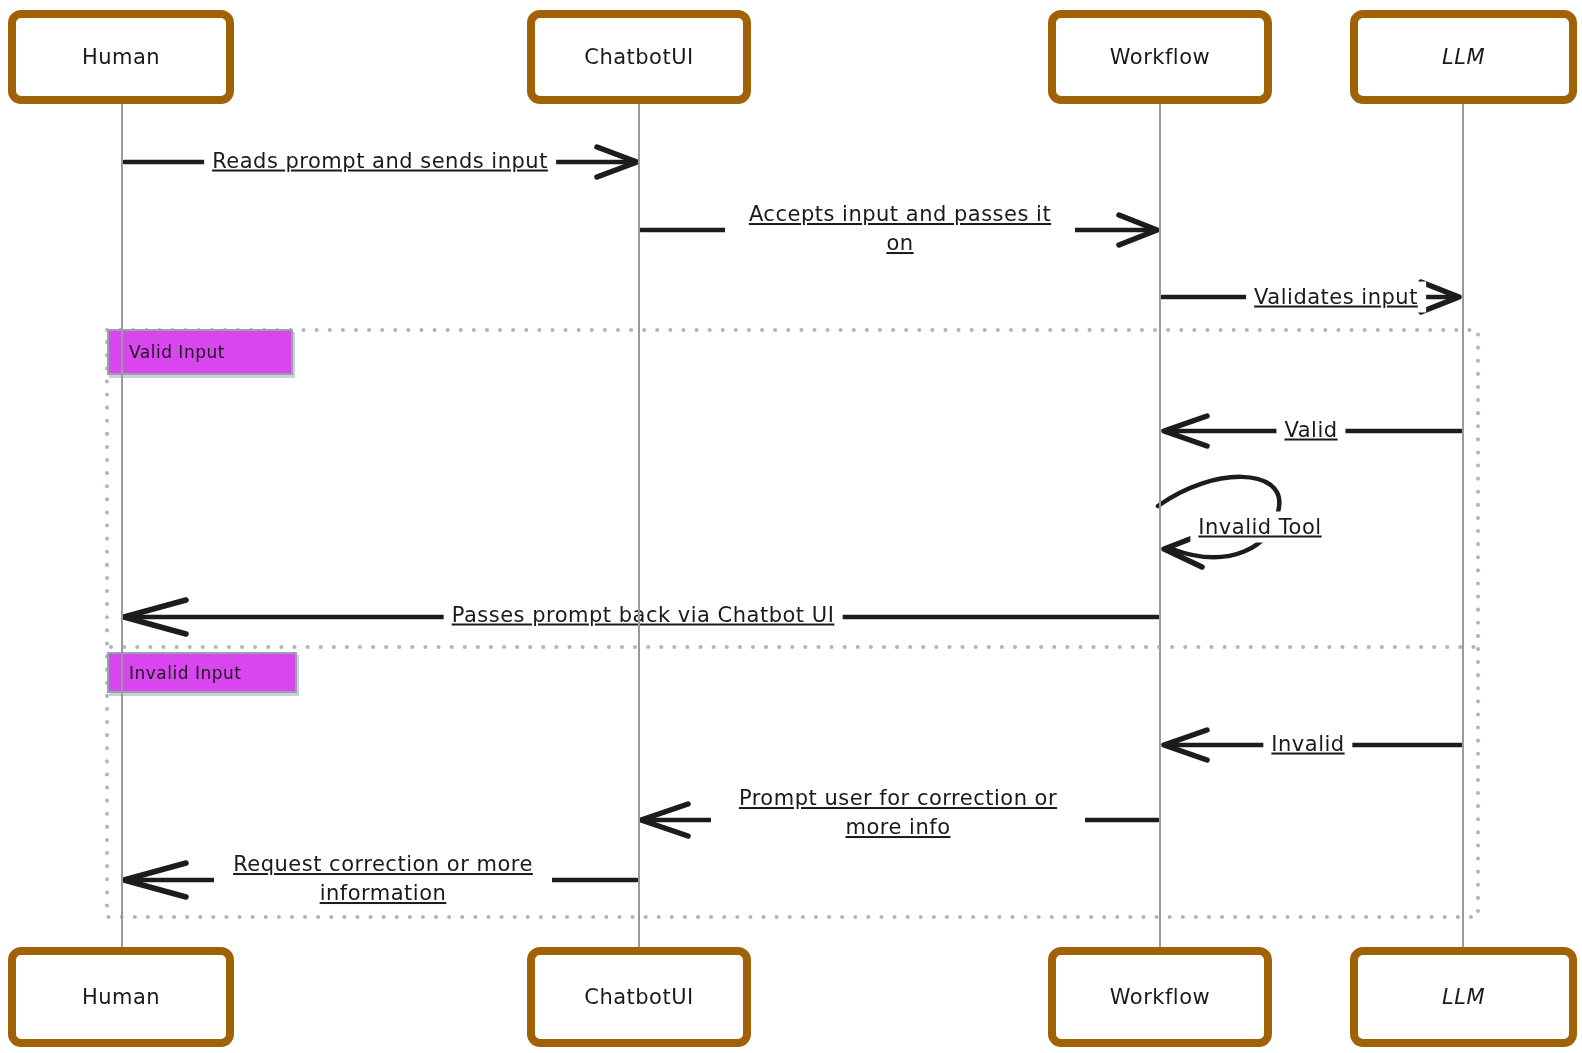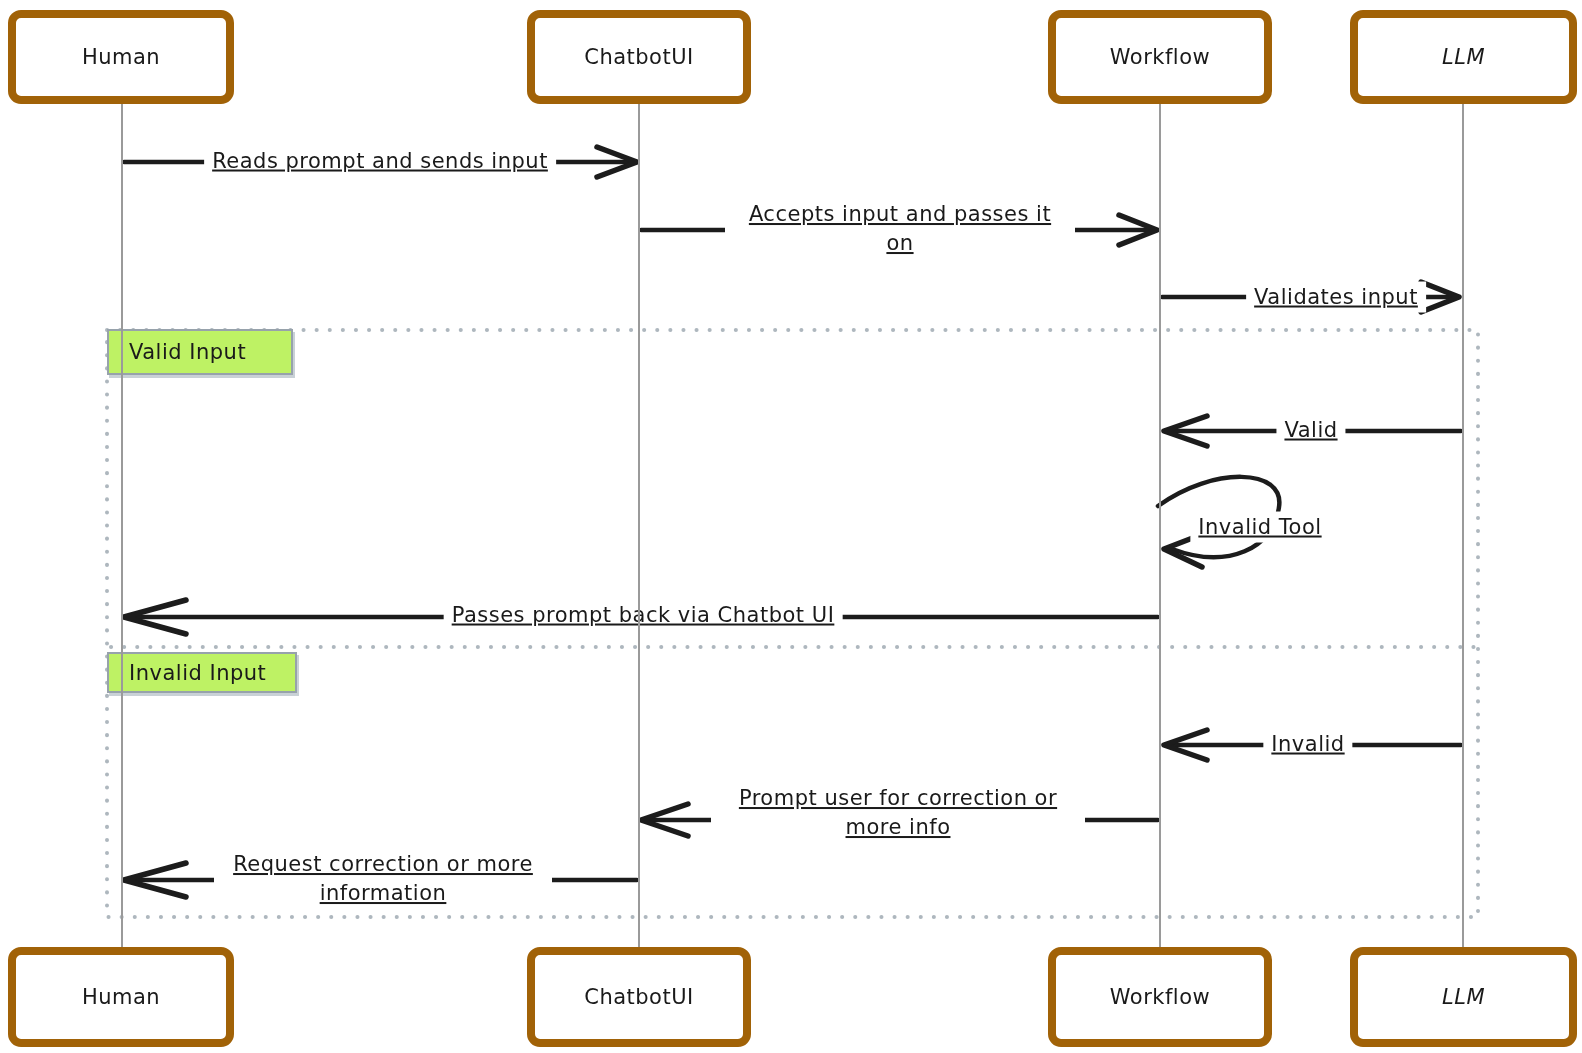--- a/index.html
+++ b/index.html
@@ -18,27 +18,27 @@
     border:8px solid #a16207;
     border-radius:13px;
     display:flex;align-items:center;justify-content:center;
     box-sizing:border-box;
     font-size:21px;letter-spacing:0.5px;
     z-index:6;
   }
   .actor-box.llm-style{font-style:italic;}
   .alt-tab{
     position:absolute;
-    background:#bef264;
+    background:#d946ef;
     border:2.5px solid #97a2ab;
     box-shadow:2px 3px 0 #c9d1d6;
     display:flex;align-items:center;
     padding:0 0 0 20px;
     box-sizing:border-box;
-    font-size:21px;letter-spacing:0.5px;
+    font-size:17px;letter-spacing:0.5px;
     z-index:2;
   }
   .msg-label{
     position:absolute;
     transform:translate(-50%,-50%);
     background:#ffffff;
     text-align:center;
     font-size:21px;letter-spacing:0.5px;
     line-height:1.38;
     padding:1px 8px;

